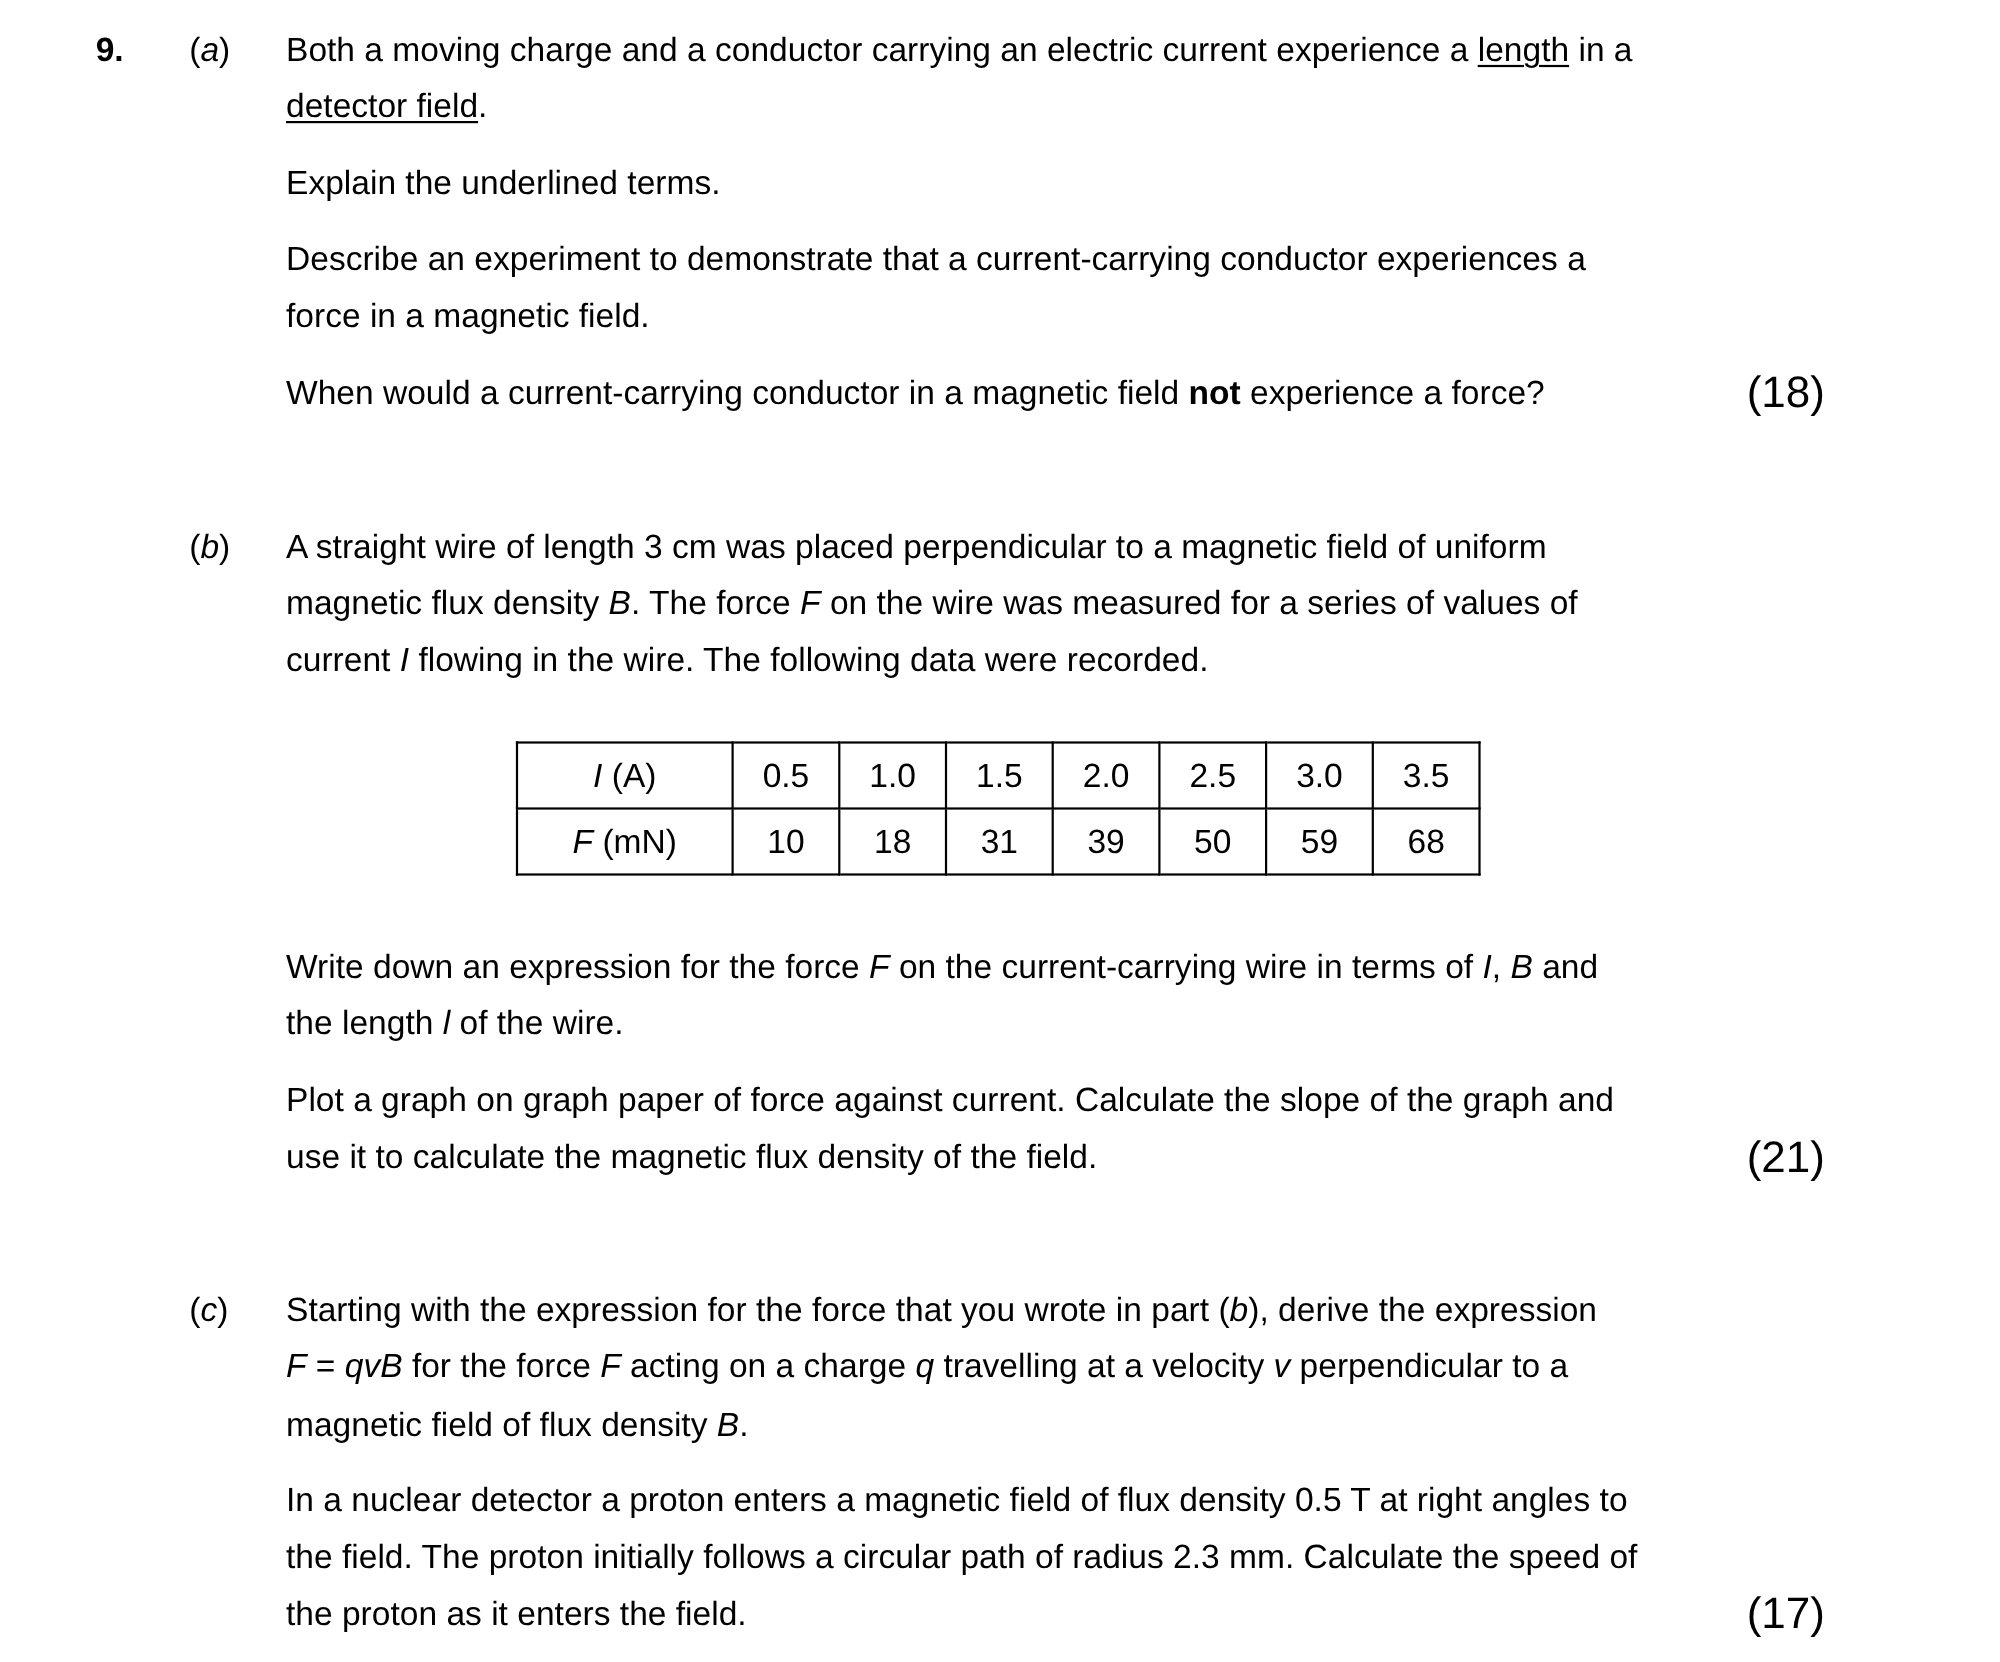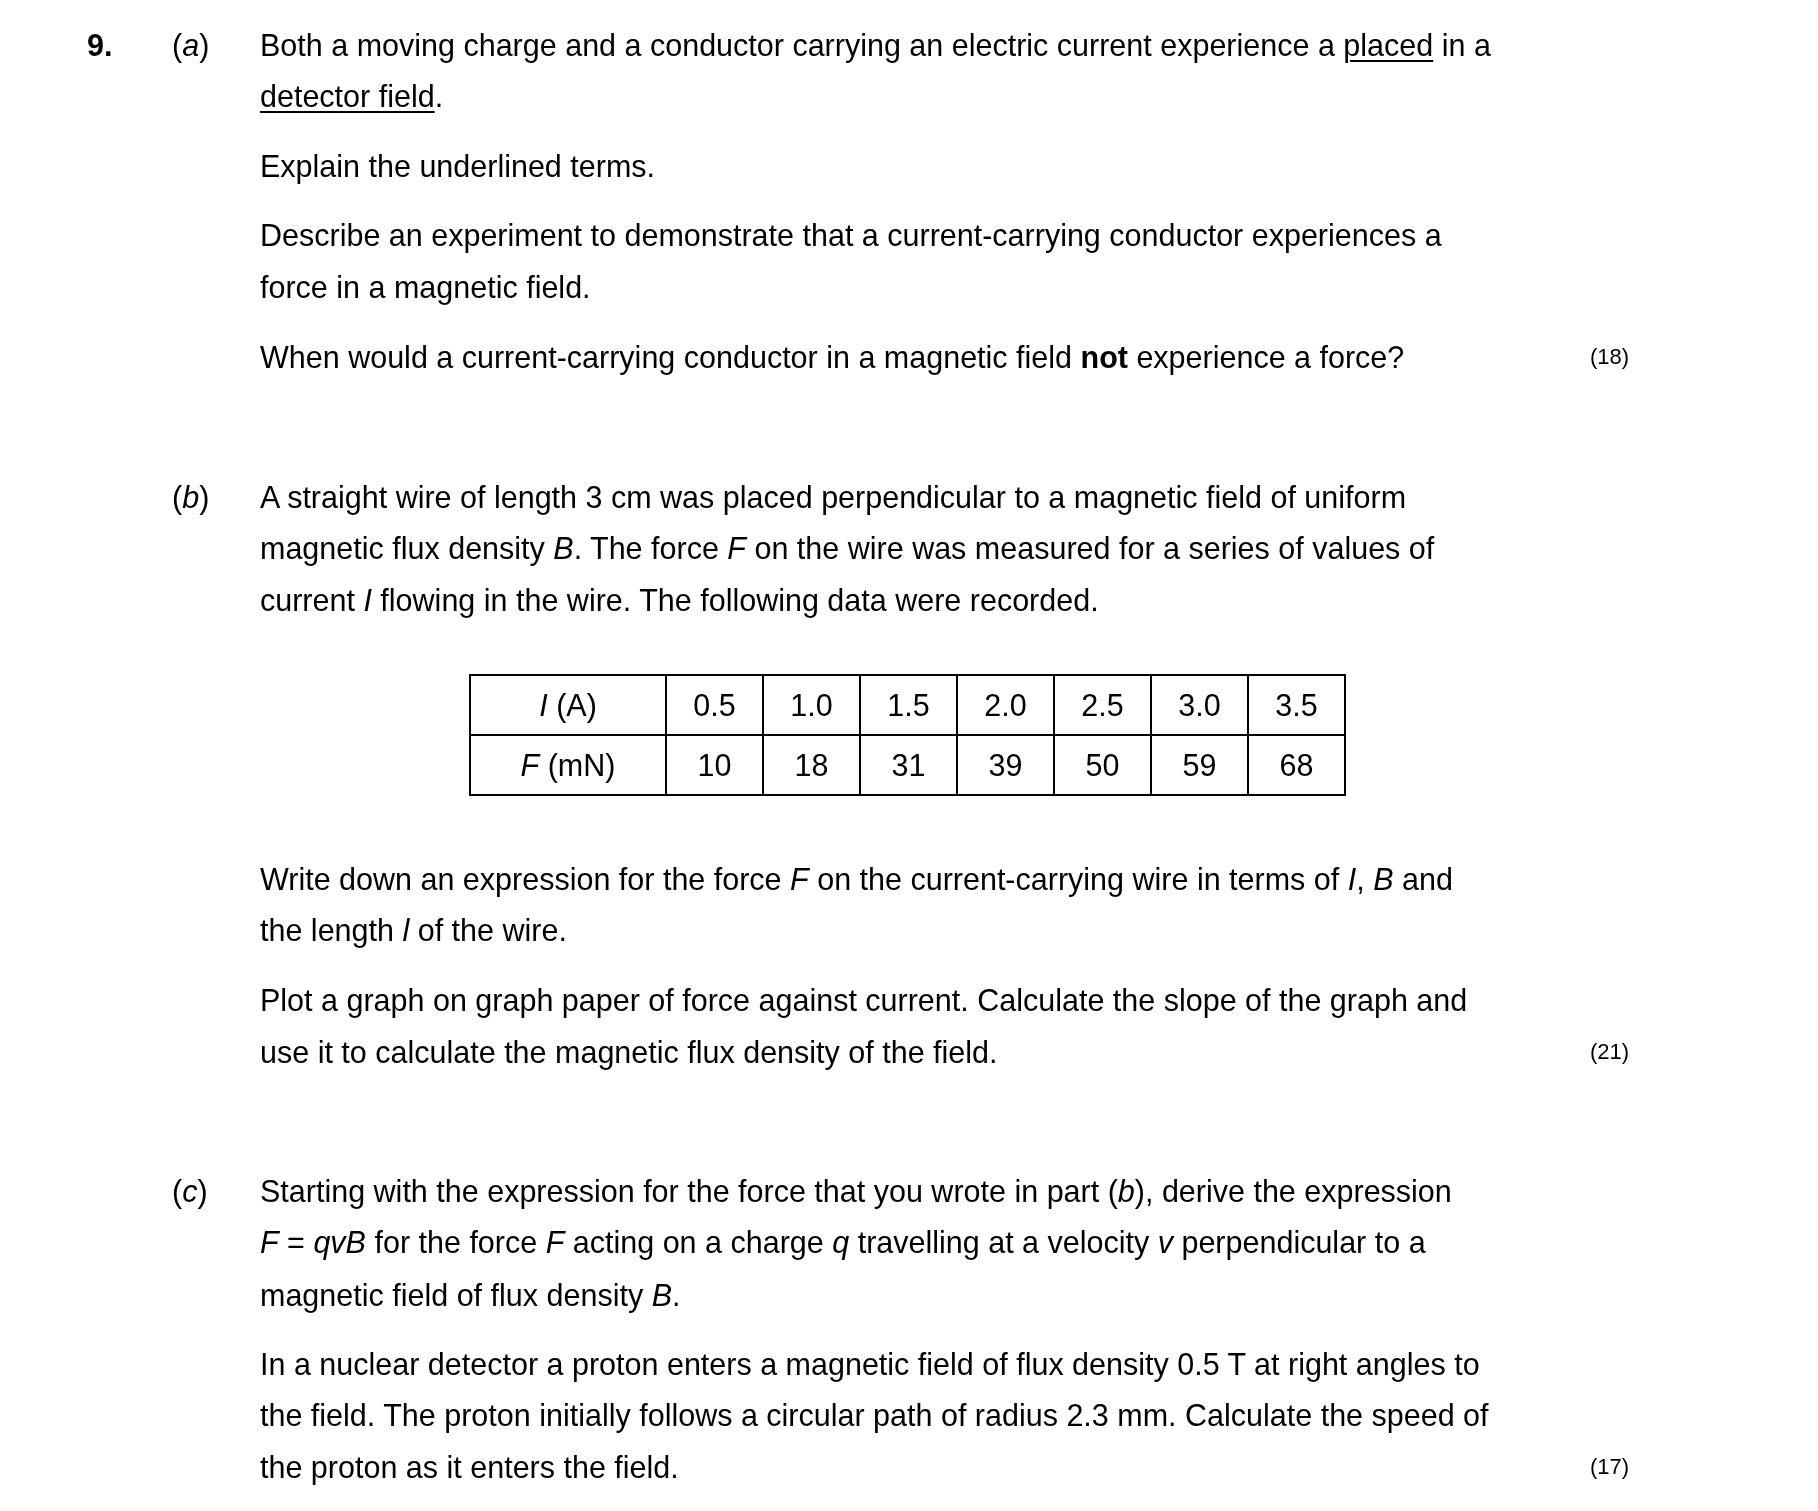--- a/index.html
+++ b/index.html
@@ -1,38 +1,38 @@
 <!DOCTYPE html>
 <html><head>
 <meta charset="utf-8">
 <style>
   html, body { margin: 0; padding: 0; background: #ffffff; }
   body { width: 1818px; height: 1511px; position: relative; overflow: hidden;
          font-family: "Liberation Sans", "DejaVu Sans", sans-serif; color: #000; }
   .ln { position: absolute; left: 260px; white-space: nowrap; font-size: 30.5px; line-height: 36px; }
   .qnum { position: absolute; left: 87px; font-size: 30.5px; line-height: 36px; font-weight: bold; }
   .plabel { position: absolute; left: 172px; font-size: 30.5px; line-height: 36px; }
-  .marks { position: absolute; right: 189px; font-size: 22px; line-height: 36px; }
+  .marks { position: absolute; right: 159px; font-size: 40px; line-height: 36px; }
   u { text-decoration: underline; text-underline-offset: 4px; text-decoration-thickness: 2px; }
   i { font-style: italic; }
   b { font-weight: bold; }
   table.data { position: absolute; left: 469px; top: 674px; border-collapse: collapse;
                font-size: 30.5px; }
   table.data td { border: 2.5px solid #000; text-align: center; height: 58px; padding: 0; margin-top: 28px; }
   table.data td.hdr { width: 194px; }
   table.data td.val { width: 95px; }
 </style>
 </head>
 <body>
 
 <div class="qnum" style="top:27px;">9.</div>
 
 <div class="plabel" style="top:27px;"><span>(</span><i>a</i><span>)</span></div>
 
-<div class="ln" style="top:27px;"><span>Both a moving charge and a conductor carrying an electric current experience a </span><u>placed</u><span> in a</span></div>
+<div class="ln" style="top:27px;"><span>Both a moving charge and a conductor carrying an electric current experience a </span><u>length</u><span> in a</span></div>
 <div class="ln" style="top:78px;"><u>detector field</u><span>.</span></div>
 <div class="ln" style="top:148px;text-align:center;">Explain the underlined terms.</div>
 <div class="ln" style="top:217px;">Describe an experiment to demonstrate that a current-carrying conductor experiences a</div>
 <div class="ln" style="top:269px;">force in a magnetic field.</div>
 <div class="ln" style="top:339px;text-align:right;"><span>When would a current-carrying conductor in a magnetic field </span><b>not</b><span> experience a force?</span></div>
 <div class="marks" style="top:339px;">(18)</div>
 
 <div class="plabel" style="top:479px;"><span>(</span><i>b</i><span>)</span></div>
 
 <div class="ln" style="top:479px;">A straight wire of length 3 cm was placed perpendicular to a magnetic field of uniform</div>

